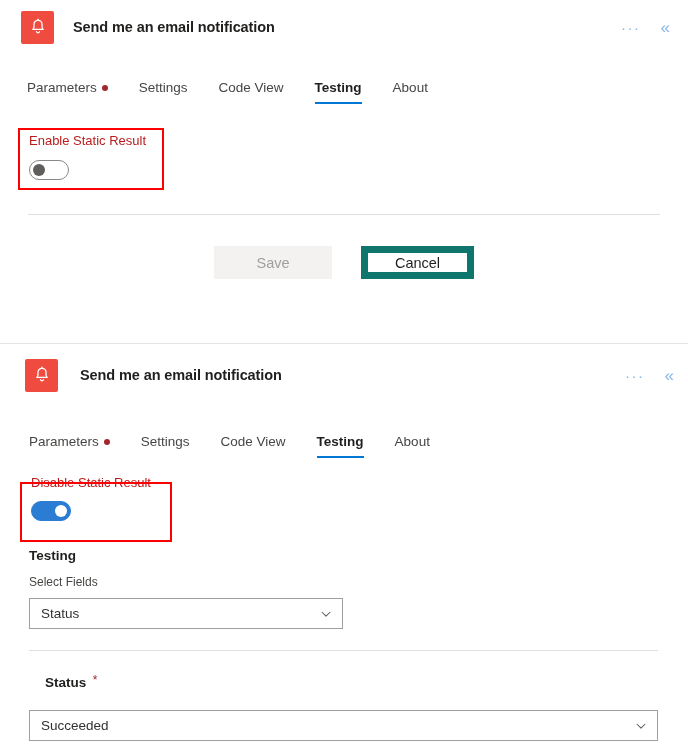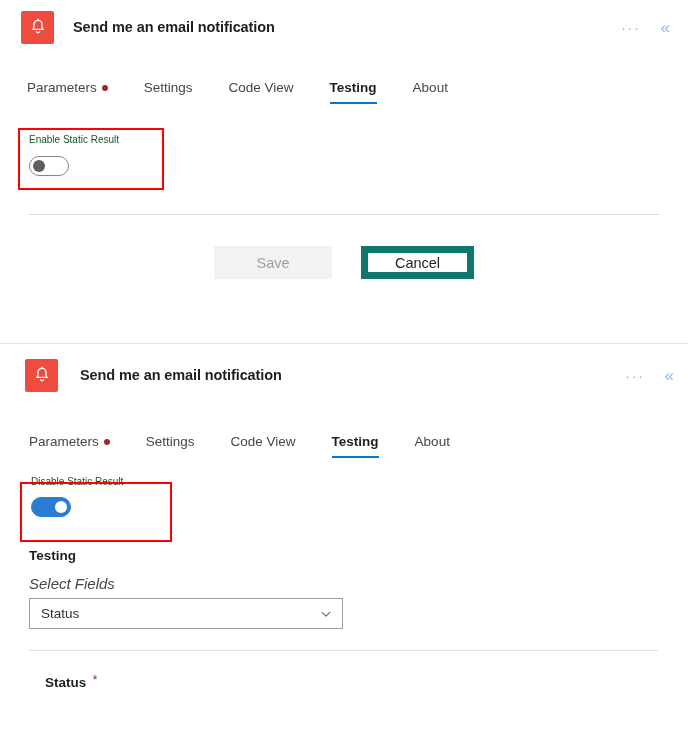--- a/index.html
+++ b/index.html
@@ -65,21 +65,21 @@
     line-height: 1;
     padding: 2px 4px;
     user-select: none;
   }
 
   
   .tabs {
     display: flex;
     align-items: flex-end;
     padding-left: 27px;
-    gap: 8px;
+    gap: 3px;
   }
   .tab {
     position: relative;
     font-size: 13.5px;
     color: #484644;
     padding: 0 14px 9px 14px;
     white-space: nowrap;
     display: flex;
     align-items: center;
   }
@@ -110,22 +110,22 @@
   
   .hl-box {
     position: absolute;
     border: 2px solid #ff0000;
     box-sizing: border-box;
     pointer-events: none;
   }
 
   
   .field-label {
-    font-size: 10px;
-    color: #14532d;
+    font-size: 13px;
+    color: #b91c1c;
     line-height: 1.3;
   }
   .toggle {
     width: 40px;
     height: 20px;
     border-radius: 10px;
     box-sizing: border-box;
     position: relative;
     display: inline-block;
   }
@@ -195,23 +195,22 @@
     border: 7px solid #0f766e;
   }
 
   
   .section-title {
     font-size: 13.5px;
     font-weight: bold;
     color: #201f1e;
   }
   .sub-label {
-    font-size: 15px;
+    font-size: 12px;
     color: #484644;
-    font-style: italic;
   }
   .req-star {
     color: #a4262c;
     font-size: 12px;
     vertical-align: top;
     margin-left: 2px;
   }
 
   
   .dd {
@@ -352,14 +351,22 @@
     </span>
   </div>
 
   <div class="divider" style="position:absolute; left:29px; top:306px; width:629px;"></div>
 
   <div style="position:absolute; left:45px; top:329px;">
     <span class="section-title">Status</span>
     <span class="req-star">*</span>
   </div>
 
+  <div class="dd" style="position:absolute; left:29px; top:366px; width:629px;">
+    <span class="dd-value">Succeeded</span>
+    <span class="dd-chev">
+      <svg width="14" height="14" viewBox="0 0 16 16" fill="none" stroke="#605e5c" stroke-width="1.2" stroke-linecap="round" stroke-linejoin="round">
+        <path d="M3.5 6 L8 10.5 L12.5 6"></path>
+      </svg>
+    </span>
+  </div>
 
 </div>
 
 </body></html>

